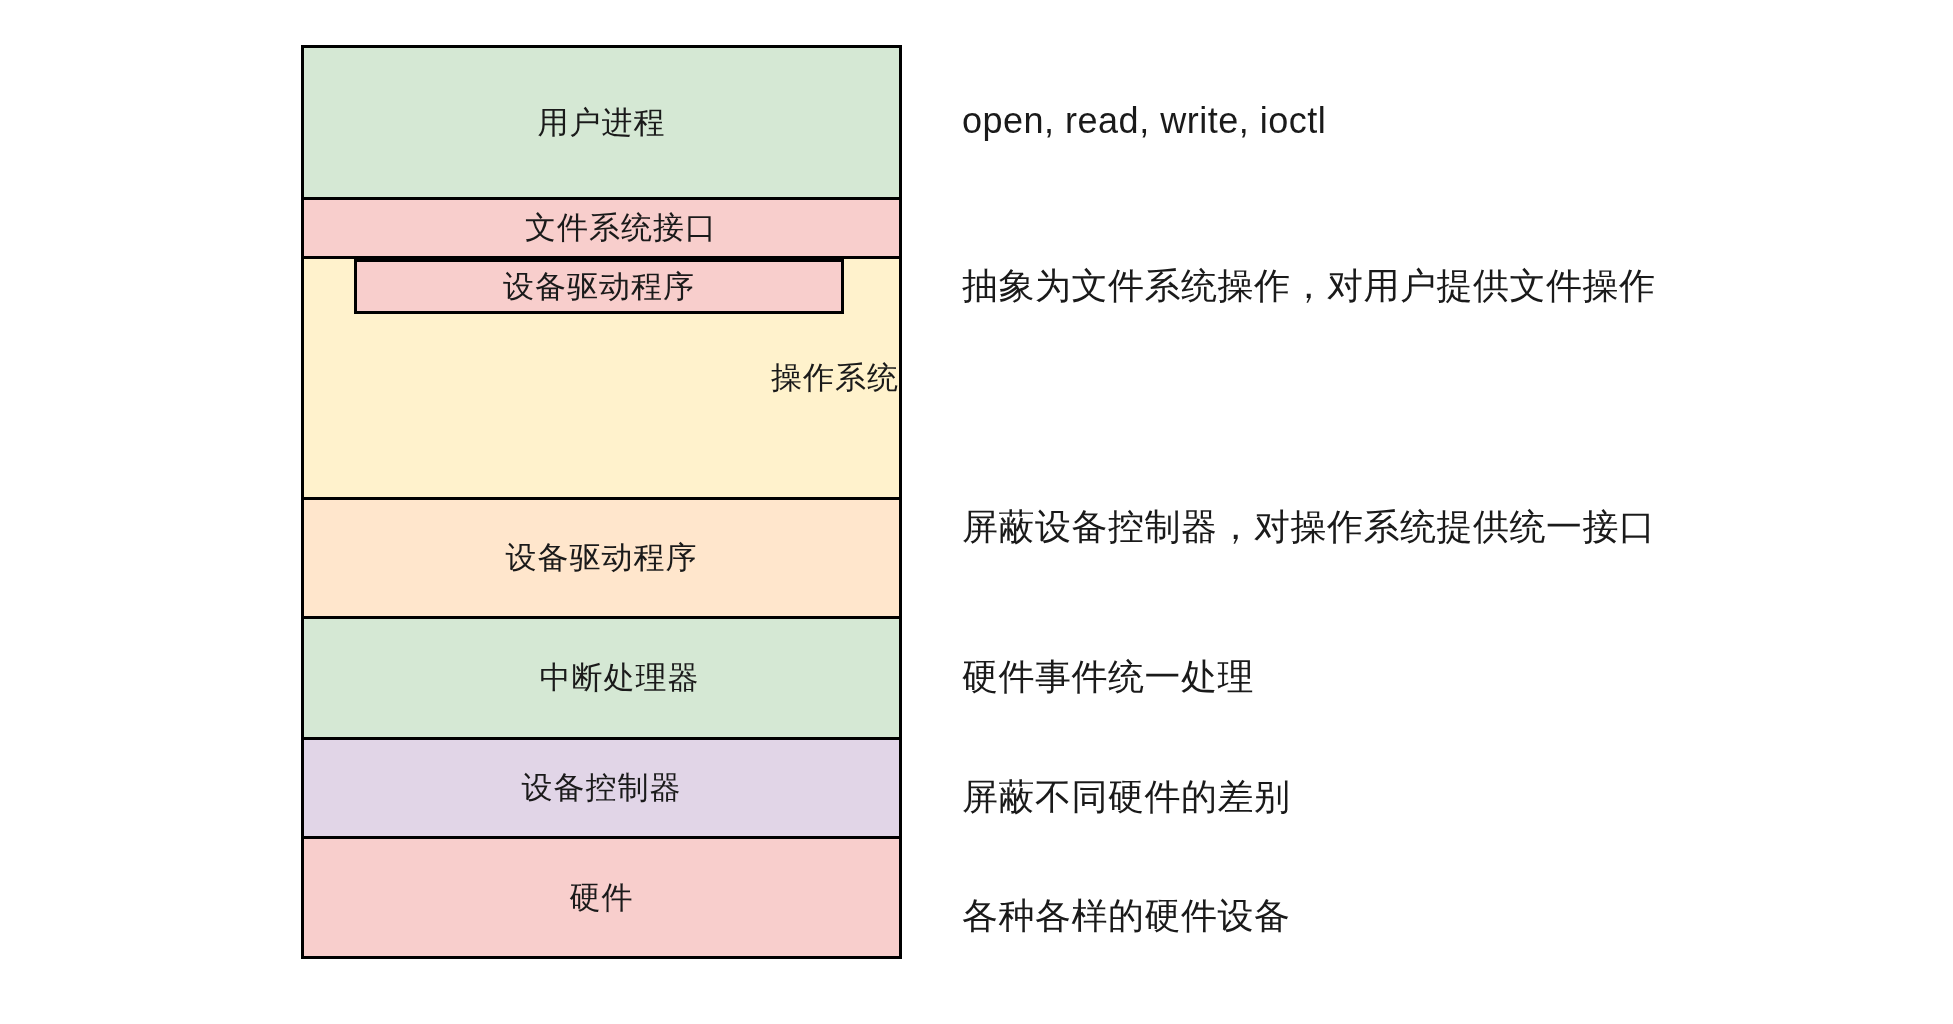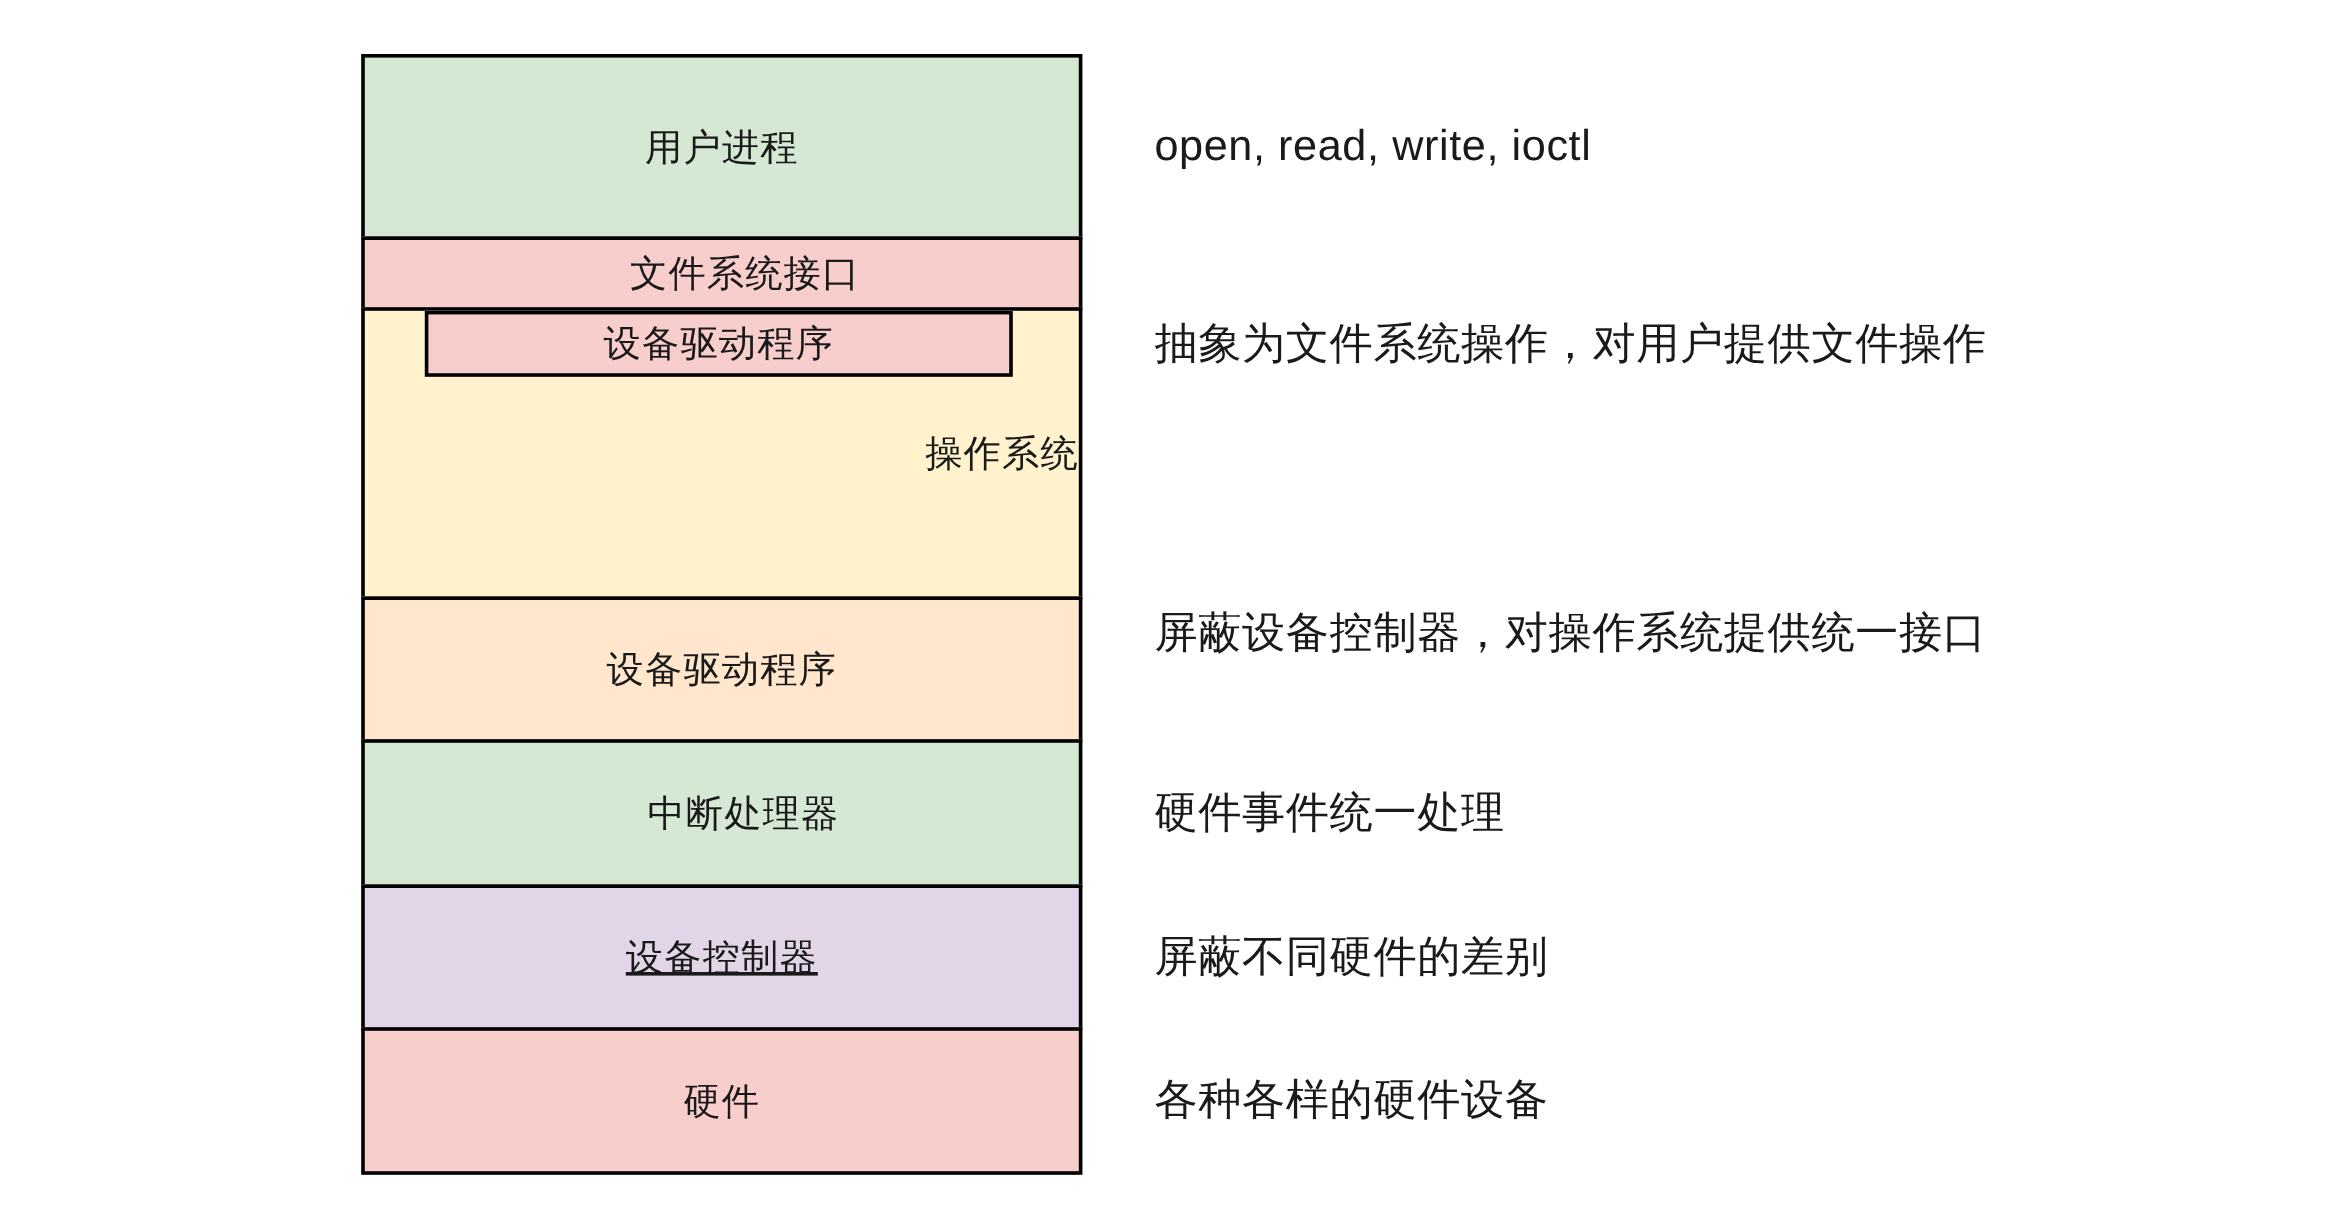--- a/index.html
+++ b/index.html
@@ -35,21 +35,21 @@
   .layer-label {
     font-size: 31px;
     letter-spacing: 1px;
     white-space: nowrap;
   }
   .h-user       { height: 155px; }
   .h-fsif       { height:  62px; padding-left: 39px; }
   .h-os         { height: 244px; }
   .h-driver     { height: 122px; }
   .h-interrupt  { height: 124px; }
-  .h-controller { height: 122px; text-decoration: underline; }
+  .h-controller { height: 102px; }
   .h-hardware   { height: 123px; text-align: right; }
   
   .layer-os { justify-content: center; }
   .os-label-wrap {
     position: absolute;
     inset: 0;
     display: flex;
     align-items: center;
     justify-content: flex-end;
   }

